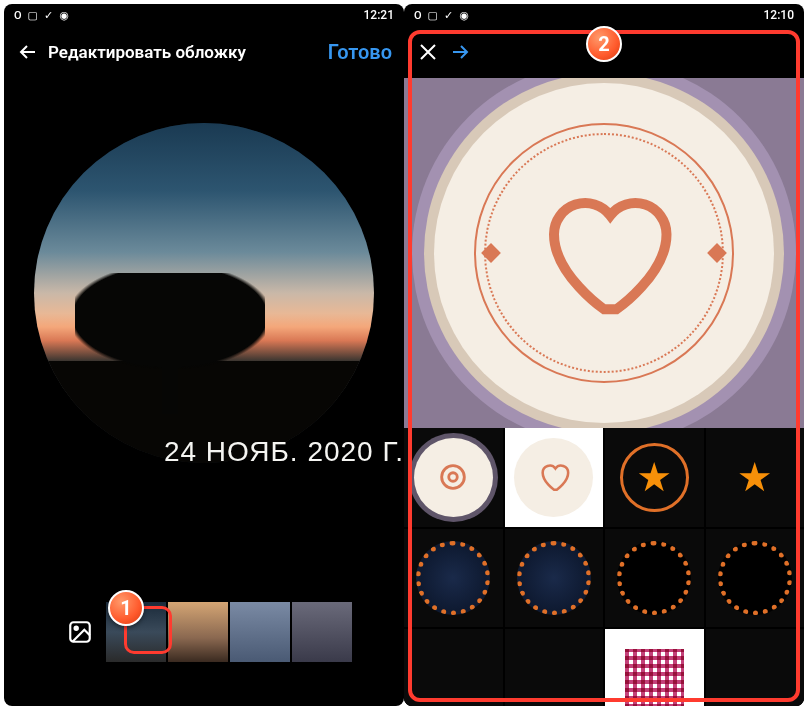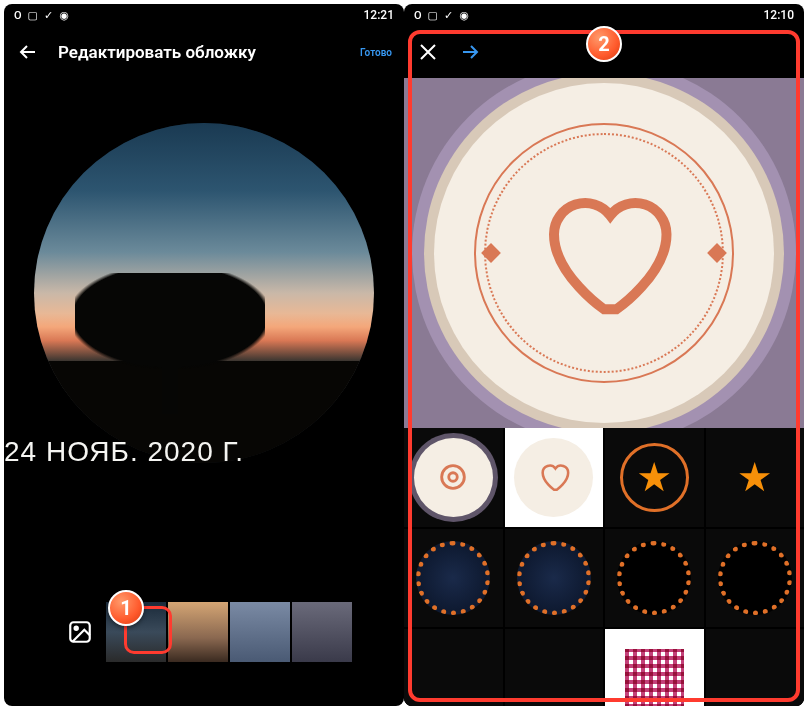--- a/index.html
+++ b/index.html
@@ -37,26 +37,26 @@
   .status-icons { display: flex; gap: 6px; align-items: center; }
   .status-icons span { font-size: 11px; font-weight: 500; }
   .status-right { display: flex; gap: 4px; align-items: center; font-weight: 500; margin-left: 10px; }
 
   
   .app-header {
     height: 52px;
     display: flex;
     align-items: center;
     padding: 0 12px;
-    gap: 18px;
+    gap: 8px;
     color: #fff;
   }
   .app-header .hicon { width: 24px; height: 24px; display:flex; align-items:center; justify-content:center; }
   .app-title { font-size: 17px; font-weight: 600; flex: 1; }
-  .header-action { color: #3797f0; font-weight: 600; font-size: 10px; }
+  .header-action { color: #3797f0; font-weight: 600; font-size: 20px; }
   .chevron { font-size: 11px; margin-left: 4px; opacity:.9; }
 
   
   .preview-area {
     width: 100%;
     height: 430px;
     position: relative;
     display: flex;
     align-items: center;
     justify-content: center;
@@ -99,21 +99,21 @@
     background:#060605;
   }
   .ground {
     position:absolute; left:0; right:0; bottom:0; height:30%;
     background:#070604;
   }
   .date-overlay {
     position: absolute;
     bottom: 40px;
     left: 0; right: 0;
-    text-align: left;
+    text-align: right;
     color: #f5f5f2;
     font-size: 28px;
     font-weight: 400;
     letter-spacing: 1px;
     font-family: "Helvetica Neue", Arial, sans-serif;
   }
 
   
   .thumbs-left {
     position: absolute;

